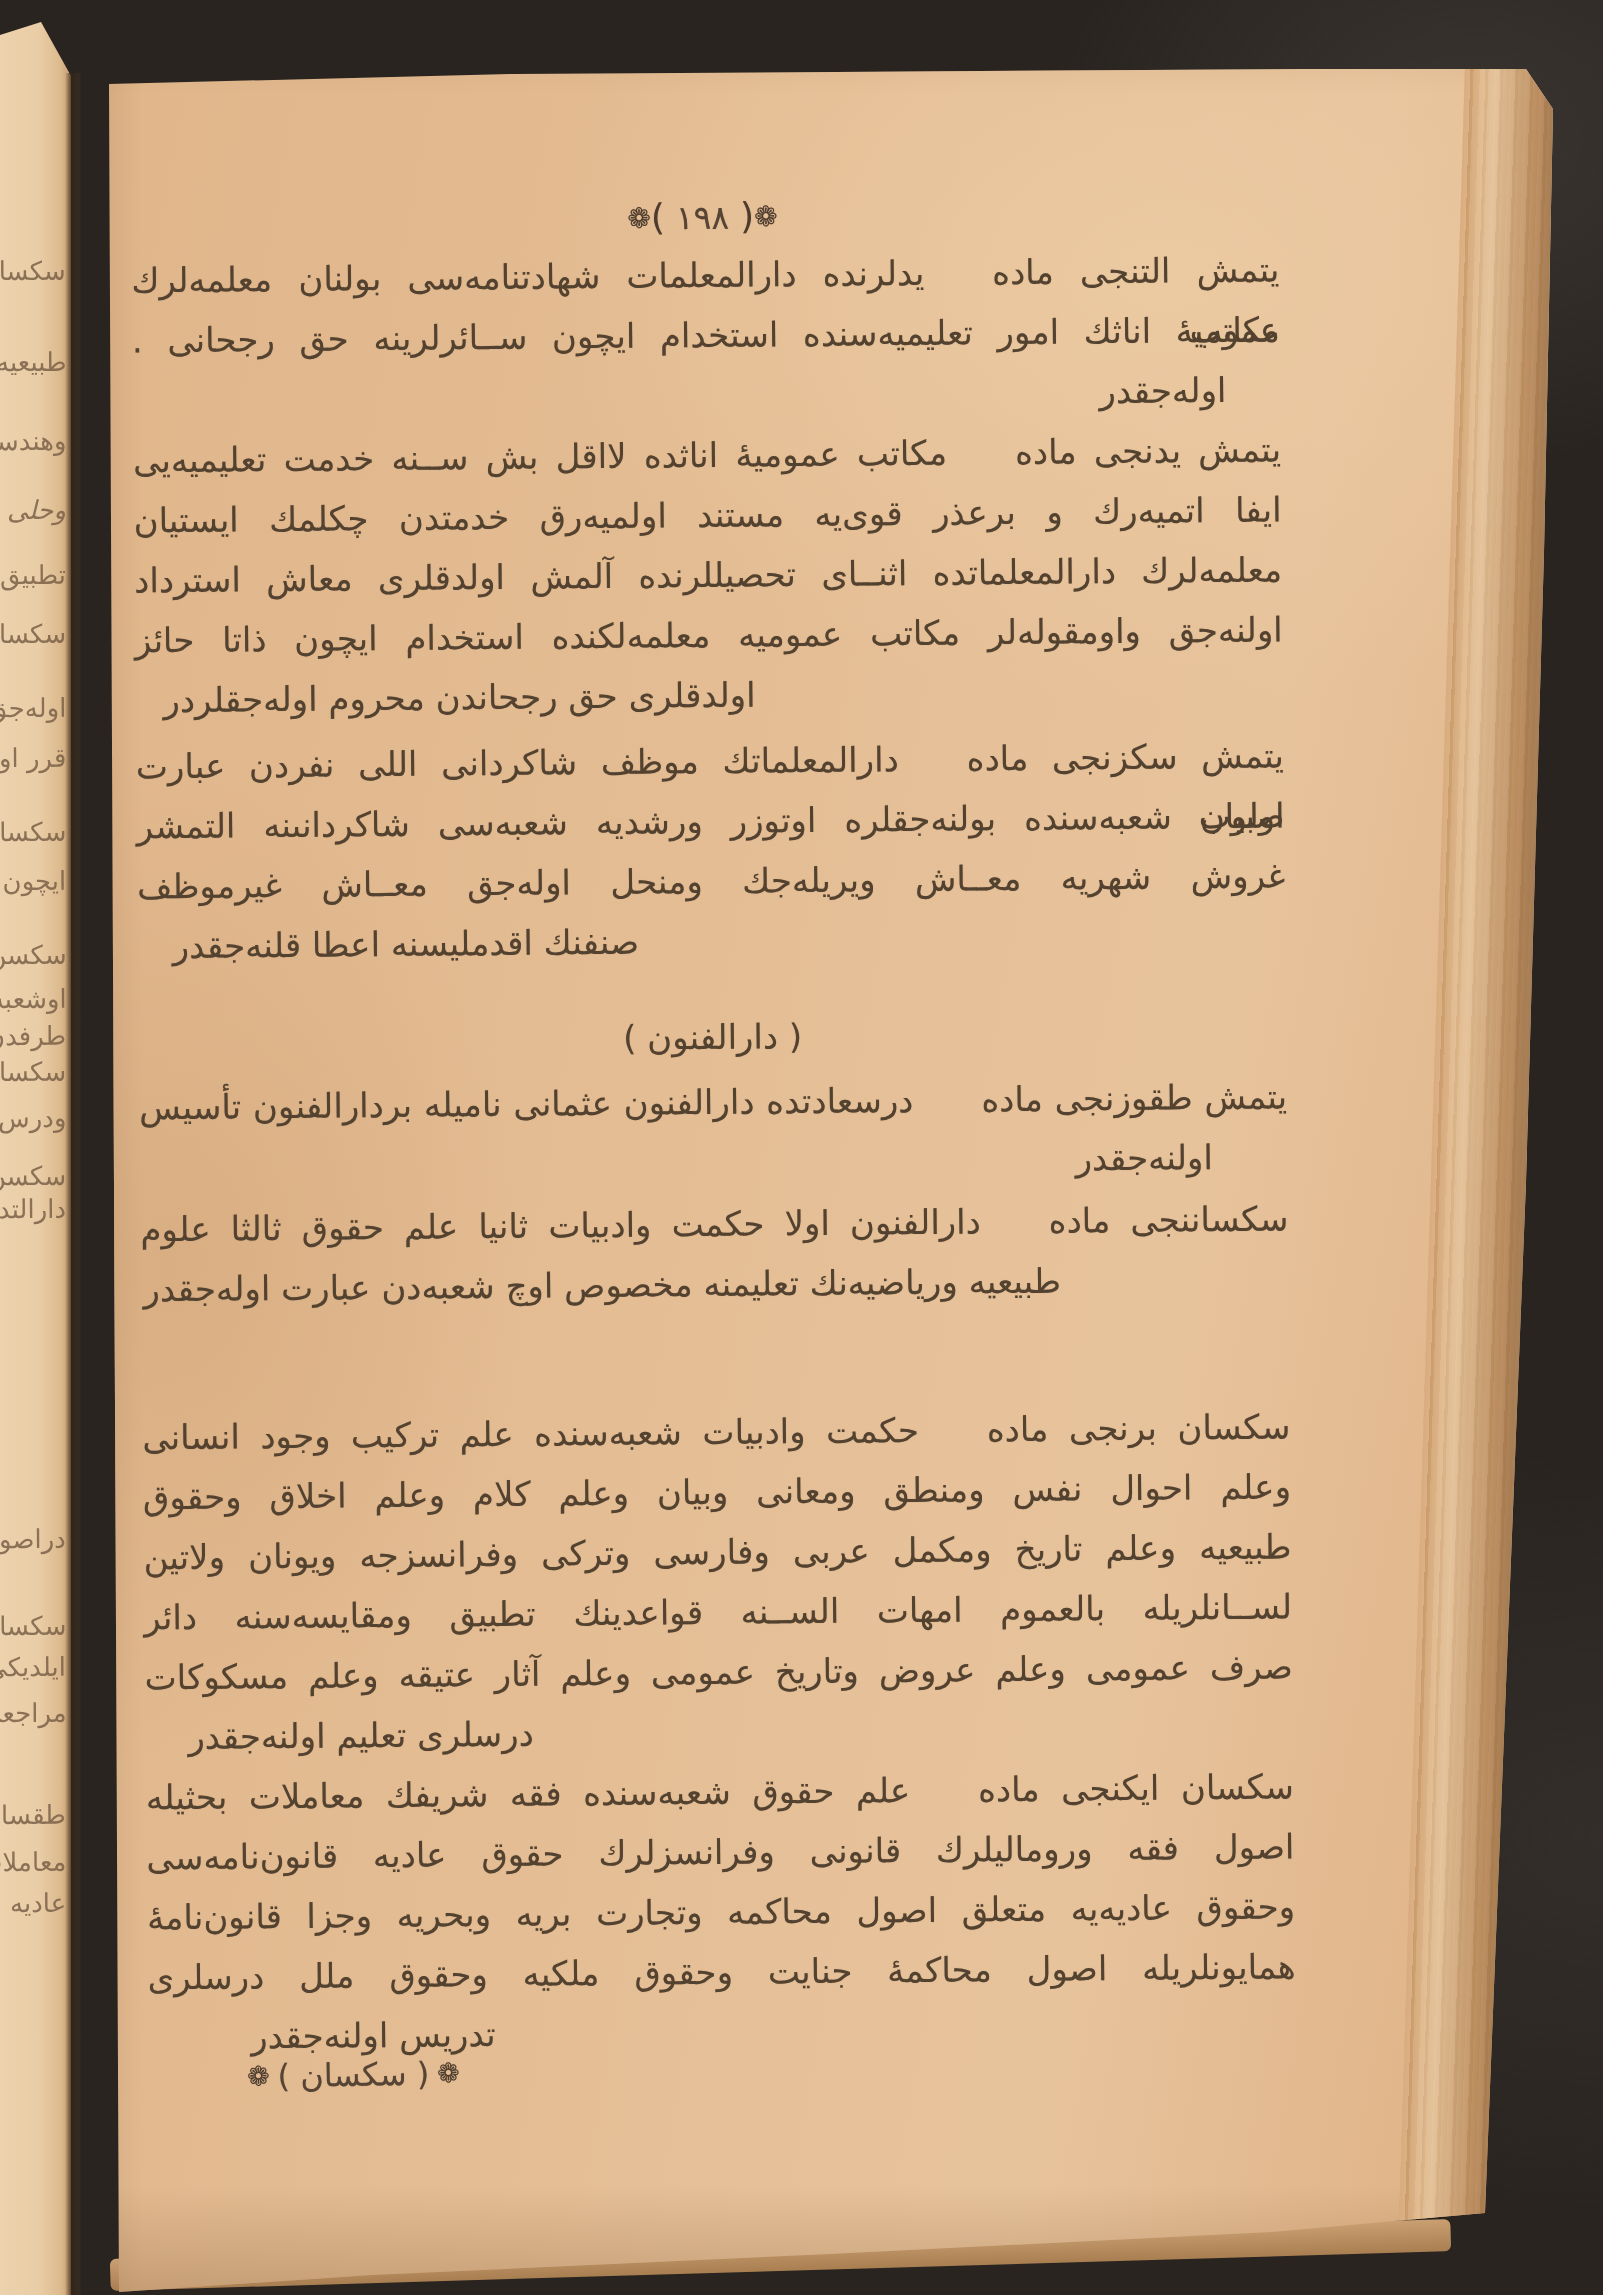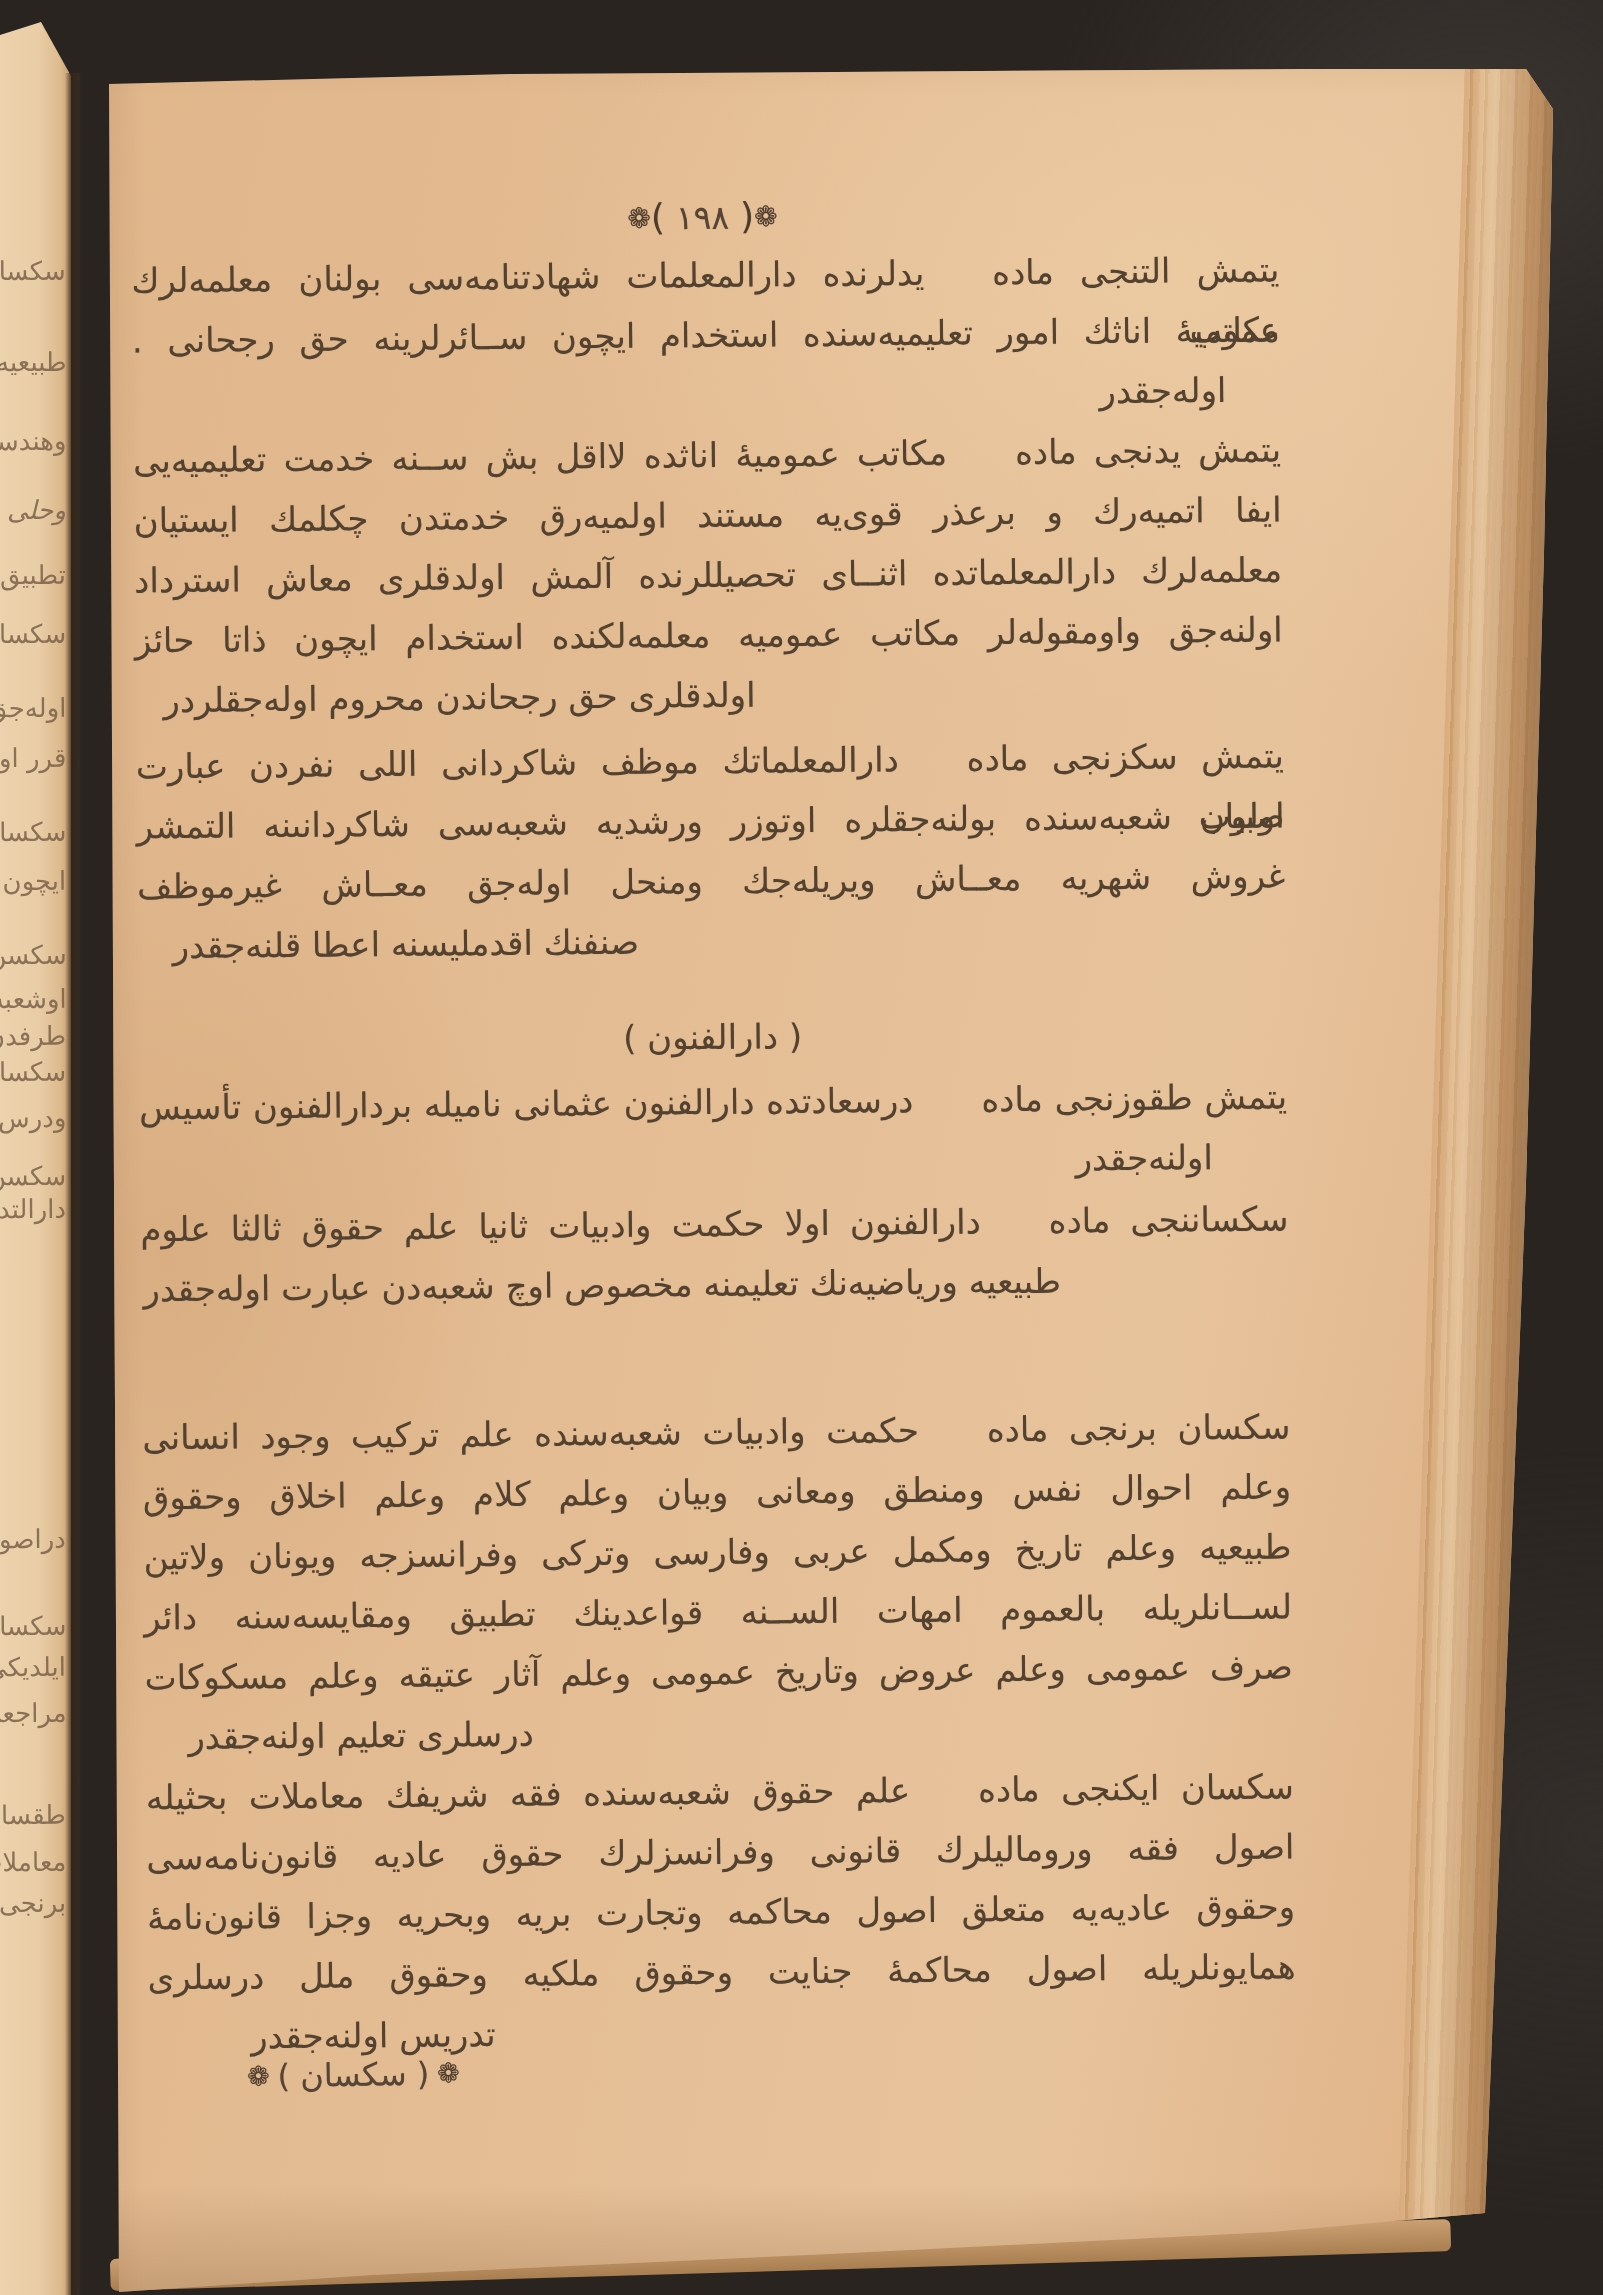--- a/index.html
+++ b/index.html
@@ -120,21 +120,21 @@
       <div class="frag" style="top: 1057px;">سكسان بر</div>
       <div class="frag" style="top: 1103px;">ودرس</div>
       <div class="frag" style="top: 1161px;">سكسن</div>
       <div class="frag" style="top: 1194px;">دارالتد</div>
       <div class="frag" style="top: 1524px;">دراصو</div>
       <div class="frag" style="top: 1611px;">سكسان</div>
       <div class="frag" style="top: 1652px;">ايلديكى</div>
       <div class="frag" style="top: 1698px;">مراجعت</div>
       <div class="frag" style="top: 1800px;">طقسانج</div>
       <div class="frag" style="top: 1847px;">معاملات</div>
-      <div class="frag" style="top: 1888px;">برنجى</div>
+      <div class="frag" style="top: 1888px;">عاديه</div>
     </div>
 </div>
 
 <div class="page">
   <div class="fore-edge"></div>
 
   <div class="page-header">
     <span class="orn">❁</span><span class="bracket">(</span><span class="num">١٩٨</span><span class="bracket">)</span><span class="orn">❁</span>
   </div>
 

